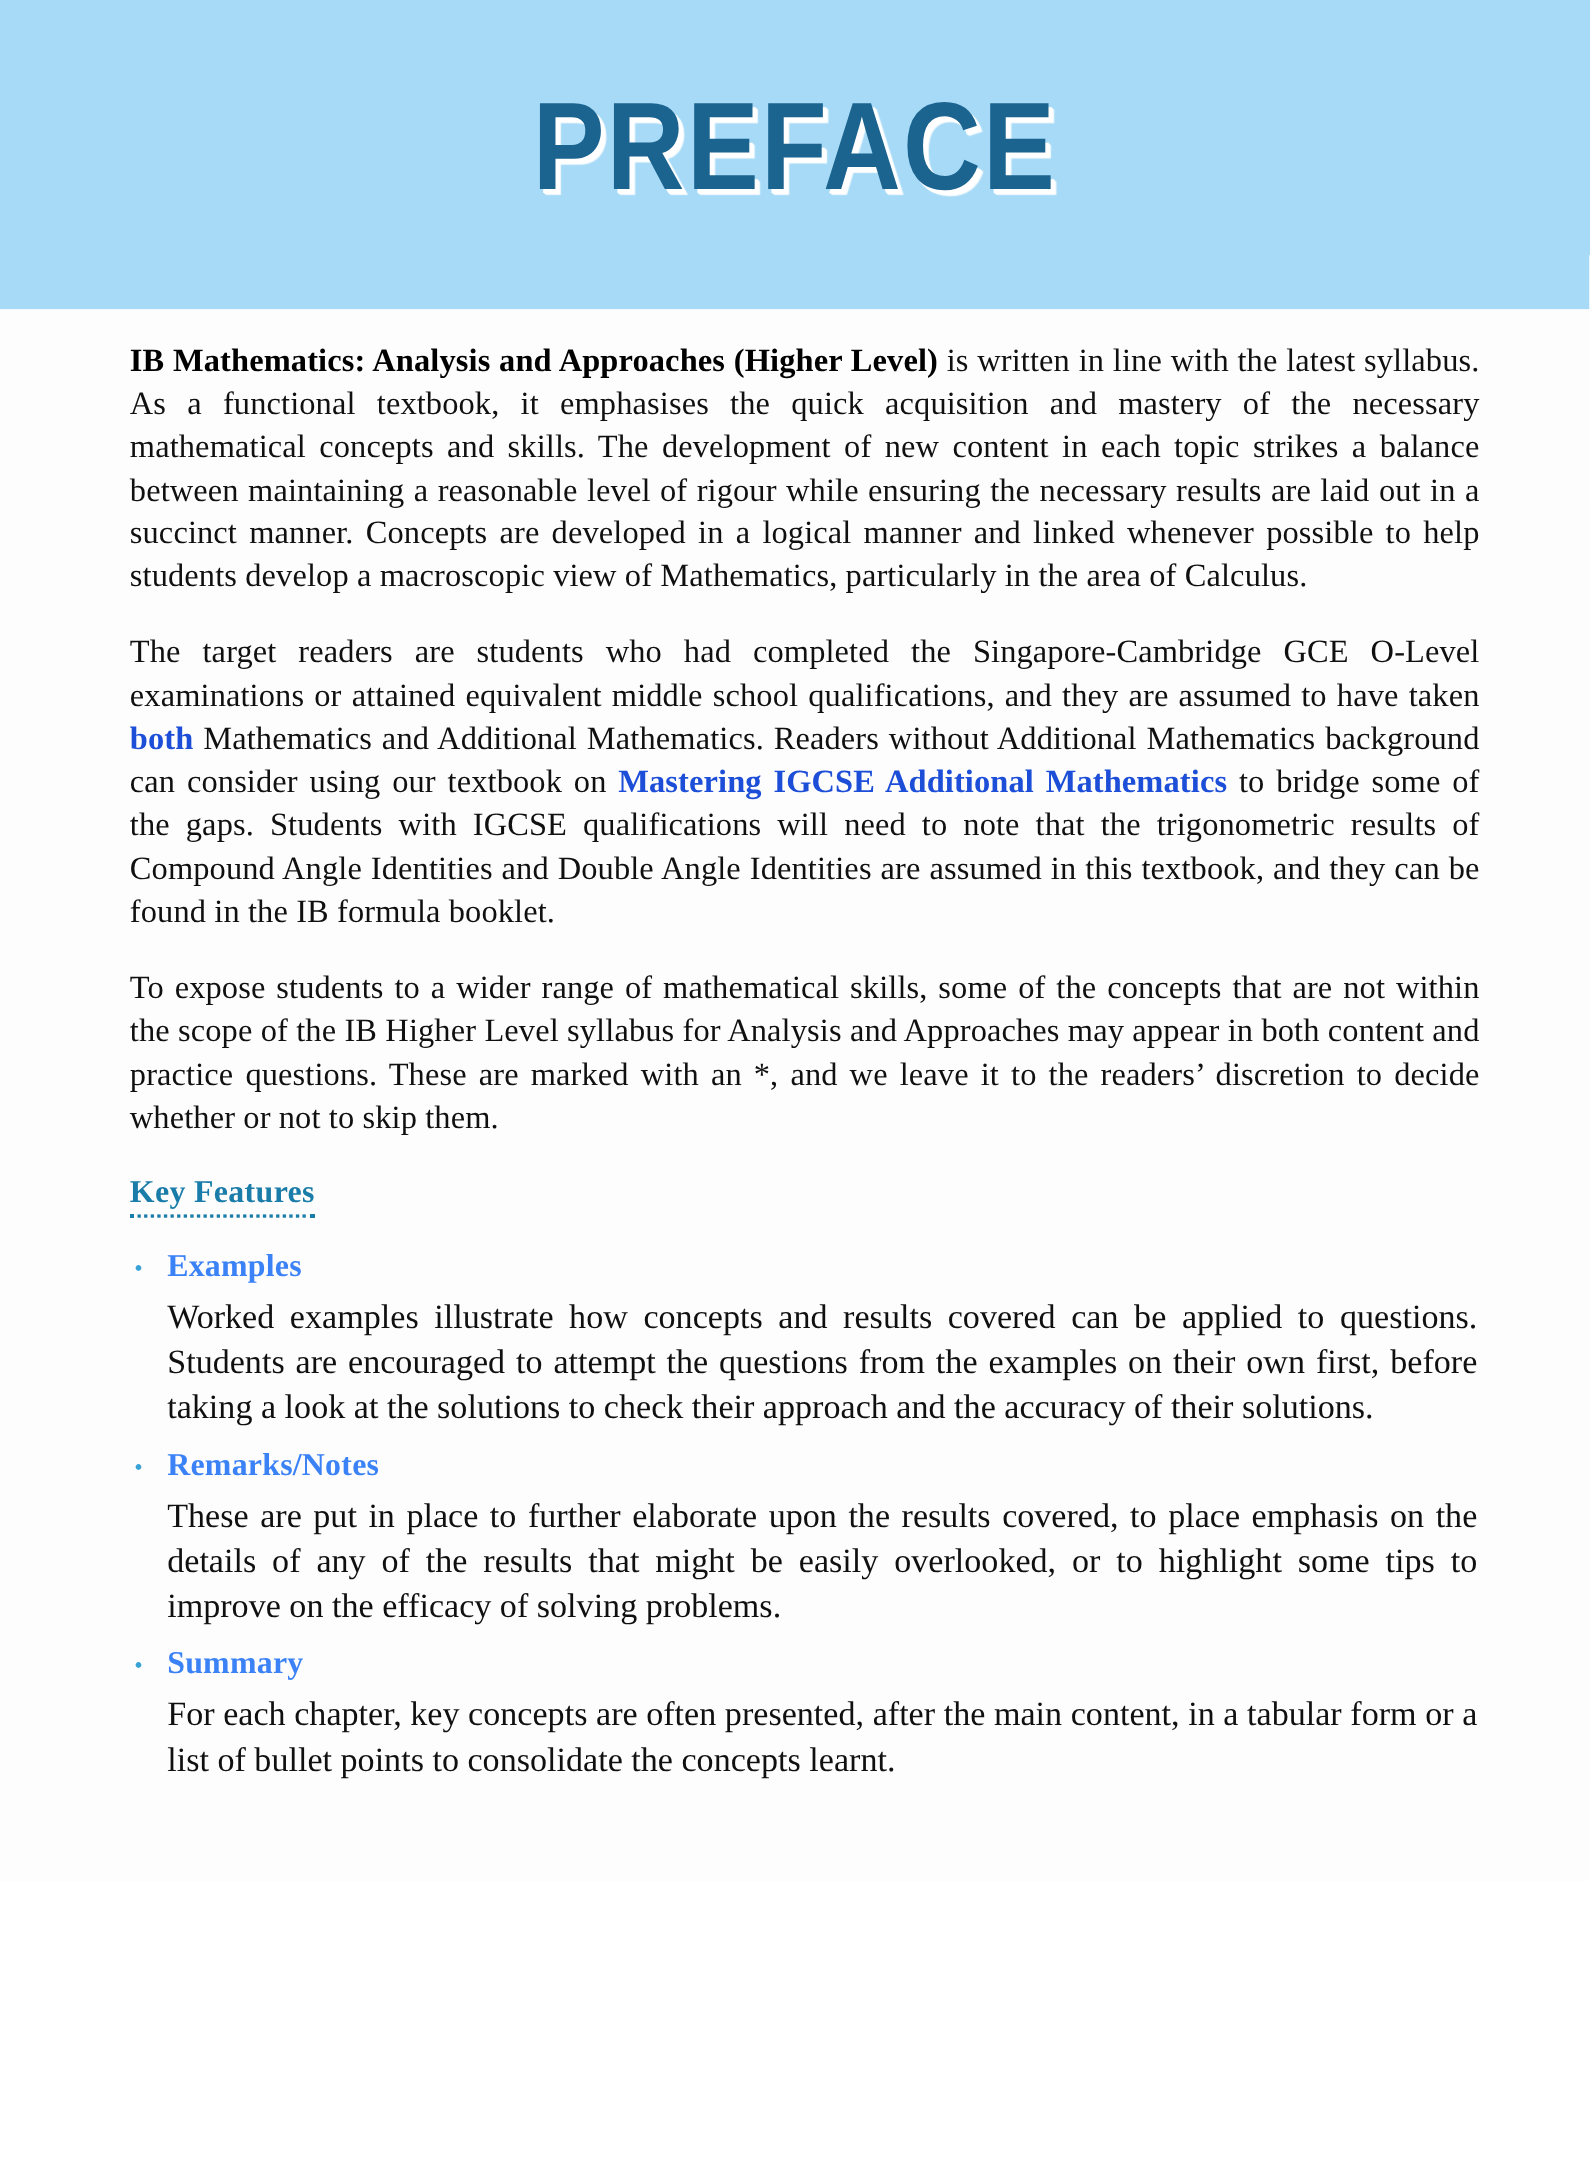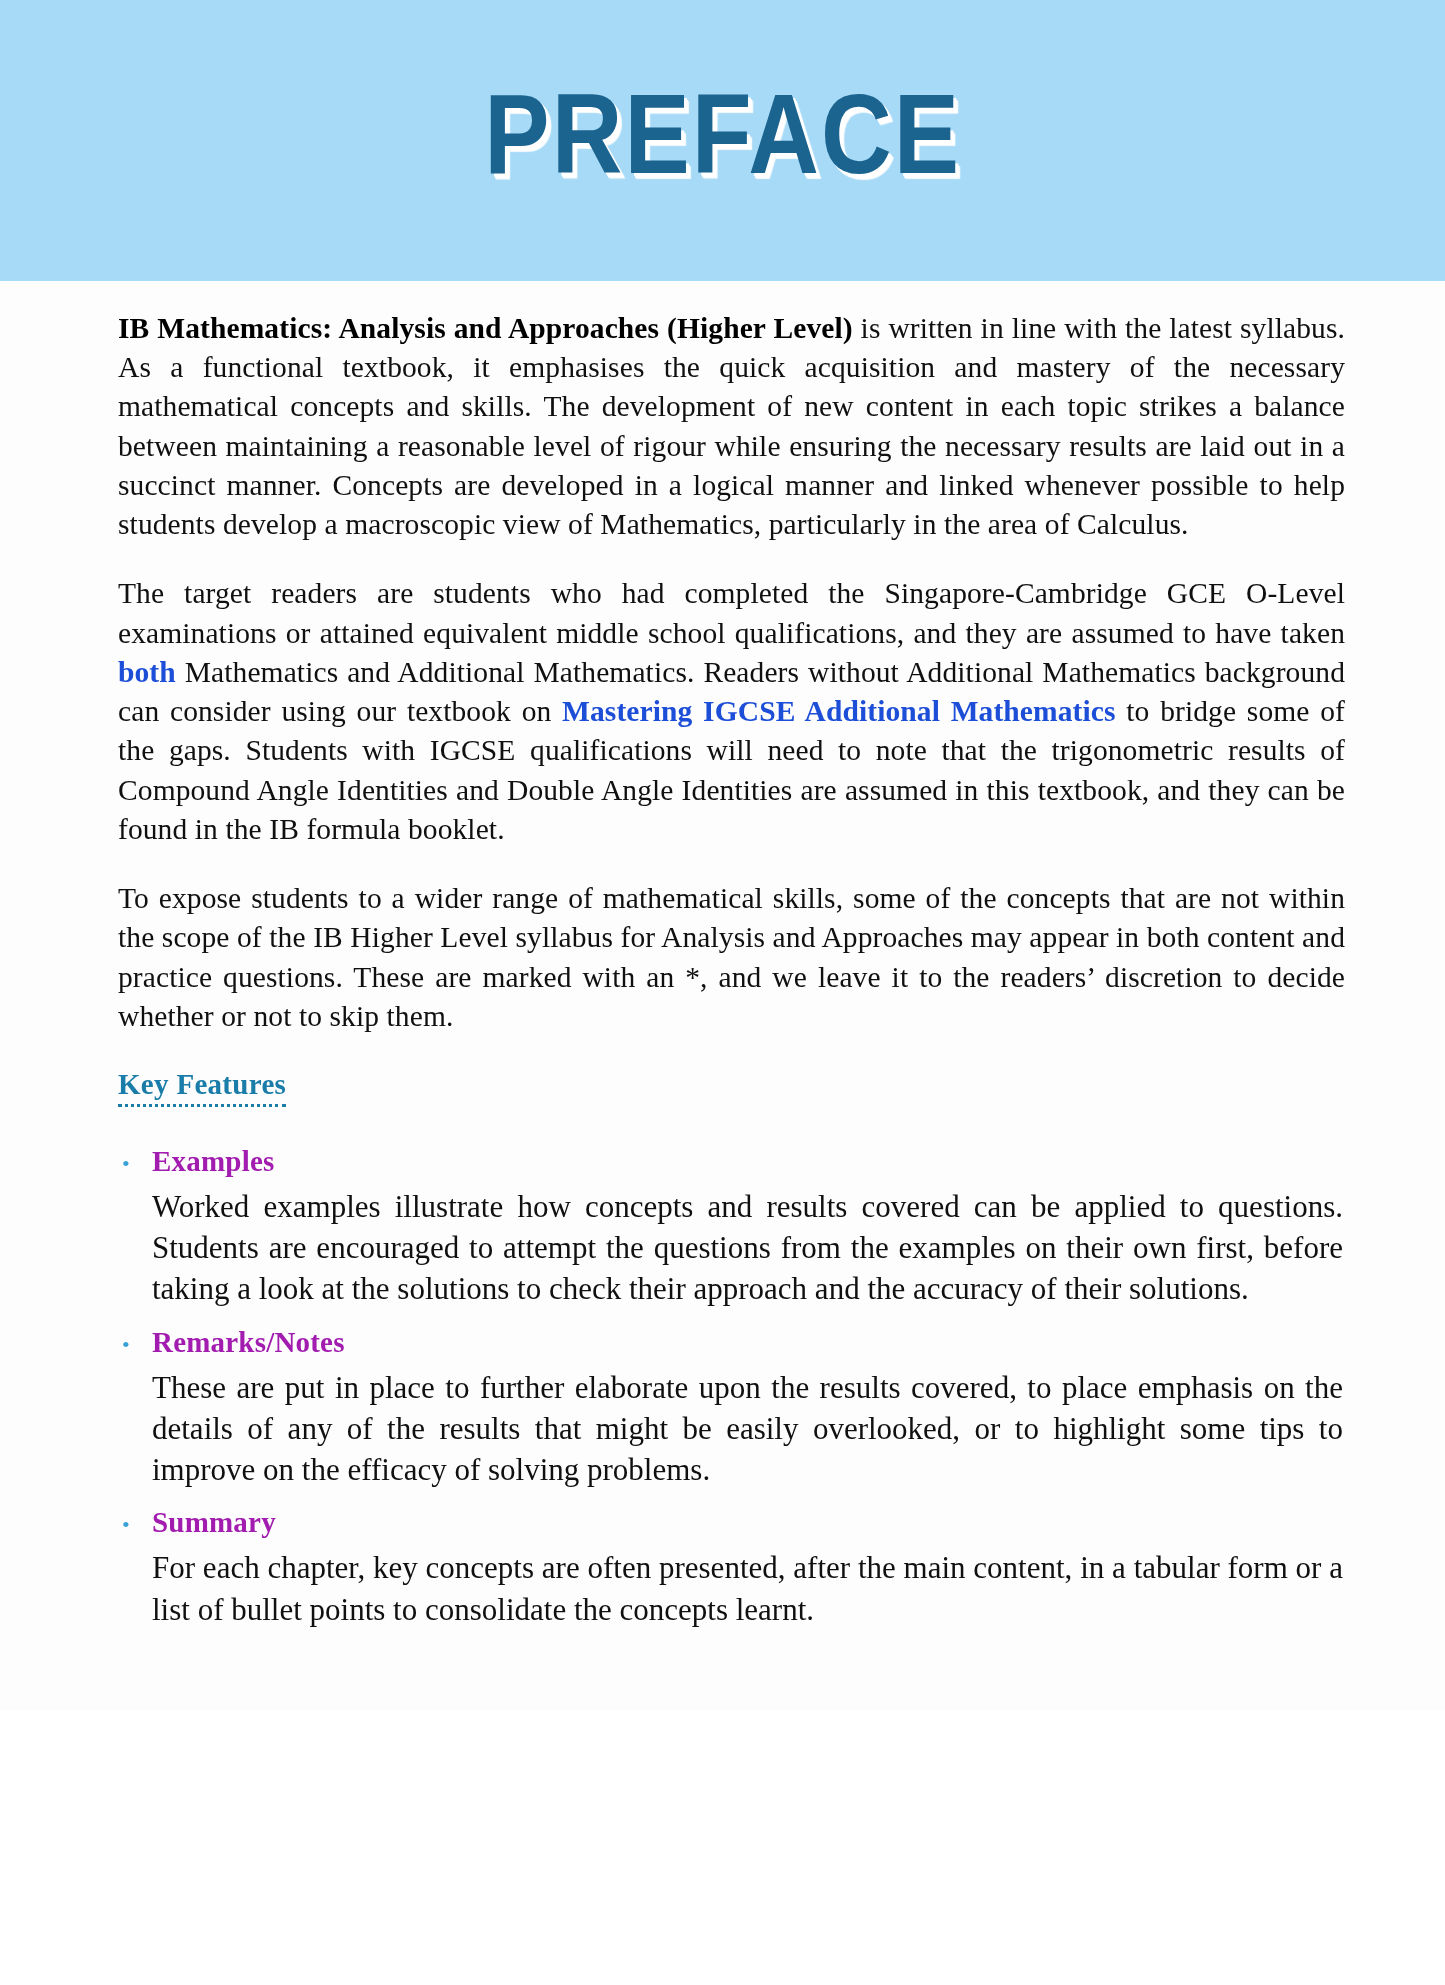--- a/index.html
+++ b/index.html
@@ -71,21 +71,21 @@
   .bold {
     font-weight: bold;
     color: #1d4ed8;
   }
 
   
   .kf-heading {
     font-size: 29px;
     font-weight: bold;
     color: #1a7ca8;
-    margin: 2px 0 28px 0;
+    margin: 2px 0 18px 0;
     display: inline-block;
     border-bottom: 3px dotted #1a7ca8;
     padding-bottom: 3px;
     letter-spacing: 0.3px;
   }
   .kf-heading-wrap { margin: 0 0 10px 0; }
 
   ul.features {
     list-style: none;
     margin: 0;
@@ -104,21 +104,21 @@
     color: #3aa3d6;
     font-size: 22px;
     line-height: 1;
     width: 34px;
     flex: 0 0 34px;
     text-align: left;
     padding-left: 4px;
     box-sizing: border-box;
   }
   .feat-title {
-    color: #a21caf;
+    color: #3b82f6;
     font-weight: bold;
     font-size: 29px;
     letter-spacing: 0.2px;
   }
   .feat-body {
     margin: 0 0 0 34px;
     font-size: 31px;
     line-height: 1.33;
     text-align: justify;
     color: #101010;

